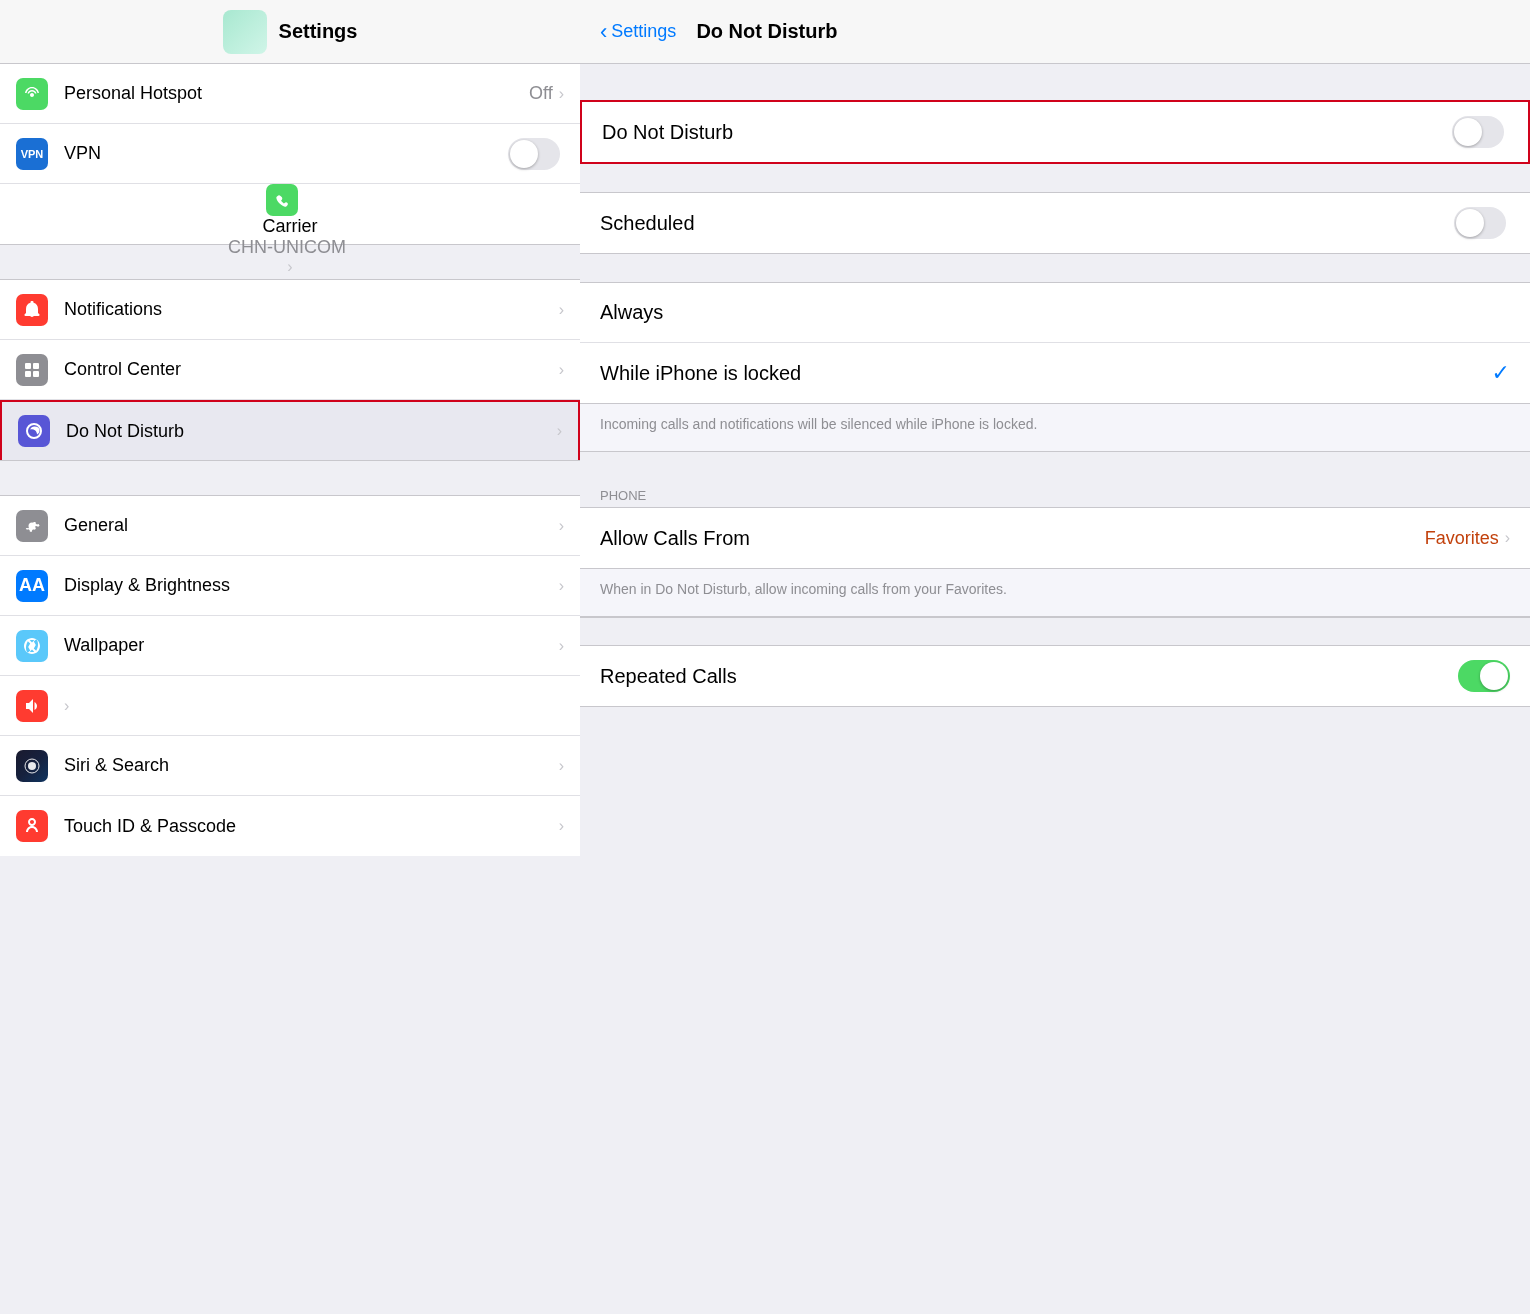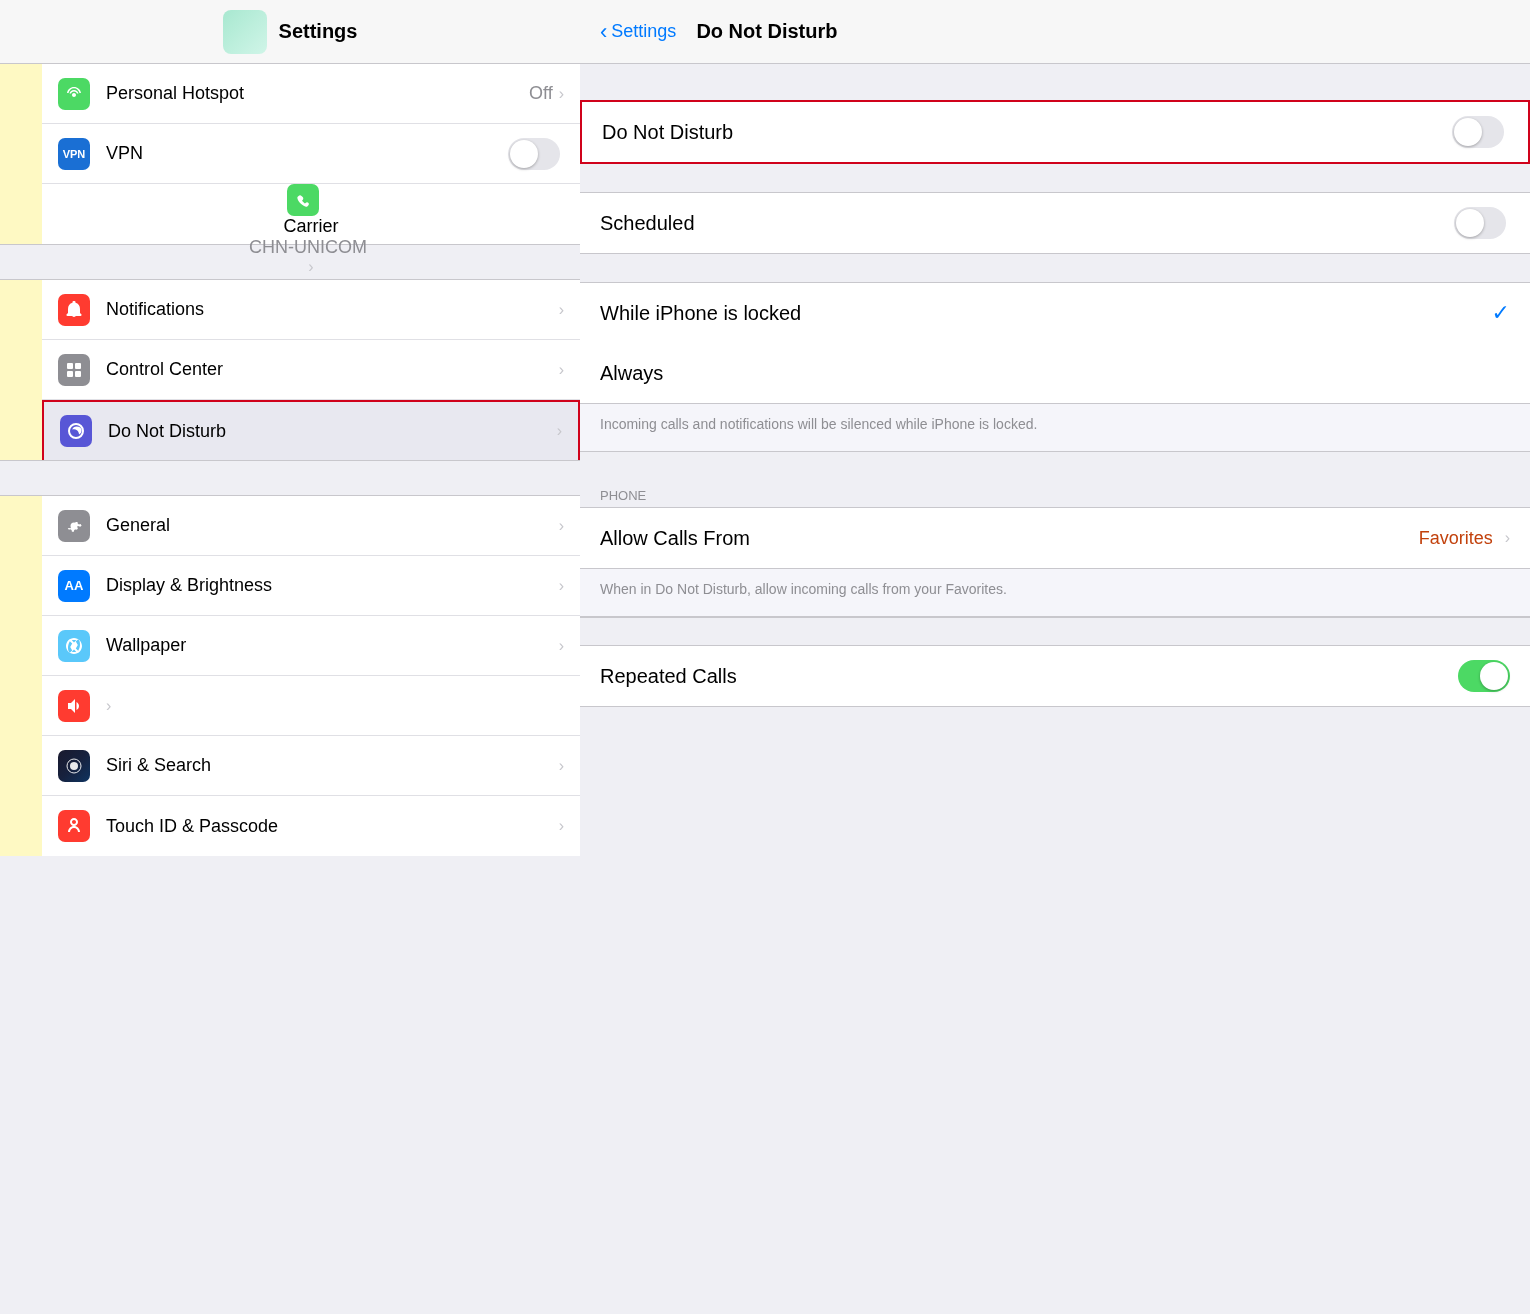--- a/index.html
+++ b/index.html
@@ -43,22 +43,21 @@
     }
 
     .section-gap {
       height: 36px;
       background: #efeff4;
       border-top: 1px solid #c8c7cc;
       border-bottom: 1px solid #c8c7cc;
     }
 
     .settings-group {
-      background: #fef9c3;
-      padding-left: 42px;
+      background: #404040;
     }
 
     .settings-row {
       display: flex;
       align-items: center;
       padding: 0 16px;
       height: 60px;
       border-bottom: 1px solid #e0e0e5;
       background: #fff;
       position: relative;
@@ -353,21 +352,21 @@
         <div class="row-icon icon-gray" style="background:#8e8e93;">
           <svg width="18" height="18" viewBox="0 0 18 18" fill="white">
               <path d="M9 5.5A3.5 3.5 0 1 0 9 12.5A3.5 3.5 0 1 0 9 5.5ZM15.2 9.8l1.4-1.1-1-1.7-1.7.5c-.3-.3-.7-.5-1.1-.7l-.3-1.8h-2l-.3 1.8c-.4.2-.7.4-1.1.7l-1.7-.5-1 1.7 1.4 1.1c0 .2-.1.4-.1.7s0 .4.1.7L2.8 11l1 1.7 1.7-.5c.3.3.7.5 1.1.7l.3 1.8h2l.3-1.8c.4-.2.7-.4 1.1-.7l1.7.5 1-1.7-1.4-1.1c0-.2.1-.5.1-.7s0-.5-.1-.7z"></path>
             </svg>
         </div>
         <span class="row-label">General</span>
         <span class="chevron">›</span>
       </div>
 
       <div class="settings-row">
-        <div class="row-icon" style="background:#007aff;font-size:13px;font-weight:700;color:#fff;display:flex;align-items:center;justify-content:center;">AA</div>
+        <div class="row-icon" style="background:#007aff;font-size:18px;font-weight:700;color:#fff;display:flex;align-items:center;justify-content:center;">AA</div>
         <span class="row-label">Display &amp; Brightness</span>
         <span class="chevron">›</span>
       </div>
 
       <div class="settings-row">
         <div class="row-icon" style="background:#5ac8fa;">
           <svg width="18" height="18" viewBox="0 0 18 18" fill="white">
               <path d="M9 1C4.6 1 1 4.6 1 9s3.6 8 8 8 8-3.6 8-8-3.6-8-8-8zm0 2c.8 0 1.5.1 2.2.3L9 5.5 6.8 3.3C7.5 3.1 8.2 3 9 3zM4.8 4.2l2.4 2.4-2 3.4H3c.1-2.3 1.1-4.3 1.8-5.8zM3 10h2.2l2 3.4-2.4 2.4C3.1 14.3 3 12.3 3 10zm6 5c-.8 0-1.5-.1-2.2-.3L9 12.5l2.2 2.2c-.7.2-1.4.3-2.2.3zm4.2-1.2l-2.4-2.4 2-3.4H15c-.1 2.3-1.1 4.3-1.8 5.8zM15 8h-2.2l-2-3.4 2.4-2.4C14.9 3.7 15 5.7 15 8z"></path>
             </svg>
         </div>
@@ -435,37 +434,37 @@
       <div class="right-row" style="border-bottom:none;">
         <span class="right-row-label">Scheduled</span>
         <div class="toggle"></div>
       </div>
     </div>
 
     <div style="height:28px;background:#efeff4;"></div>
 
     <div>
       <div class="right-group">
+        <div class="right-row">
+          <span class="right-row-label">Always</span>
+        </div>
         <div class="right-row" style="border-bottom:none;">
           <span class="right-row-label">While iPhone is locked</span>
           <span class="checkmark">✓</span>
         </div>
-        <div class="right-row">
-          <span class="right-row-label">Always</span>
-        </div>
       </div>
       <div class="description-block gray-bg">Incoming calls and notifications will be silenced while iPhone is locked.</div>
     </div>
 
     <div style="height:28px;background:#efeff4;"></div>
 
     <div>
       <div style="padding:8px 20px 4px;font-size:13px;color:#8e8e93;background:#efeff4;">PHONE</div>
       <div class="right-group">
-        <div class="right-row" style="border-bottom:none;gap:6px;">
+        <div class="right-row" style="border-bottom:none;">
           <span class="right-row-label">Allow Calls From</span>
           <span class="right-row-value">Favorites</span>
           <span class="chevron">›</span>
         </div>
       </div>
       <div class="description-block gray-bg">When in Do Not Disturb, allow incoming calls from your Favorites.</div>
     </div>
 
     <div style="height:28px;background:#efeff4;border-top:1px solid #c8c7cc;"></div>
 

